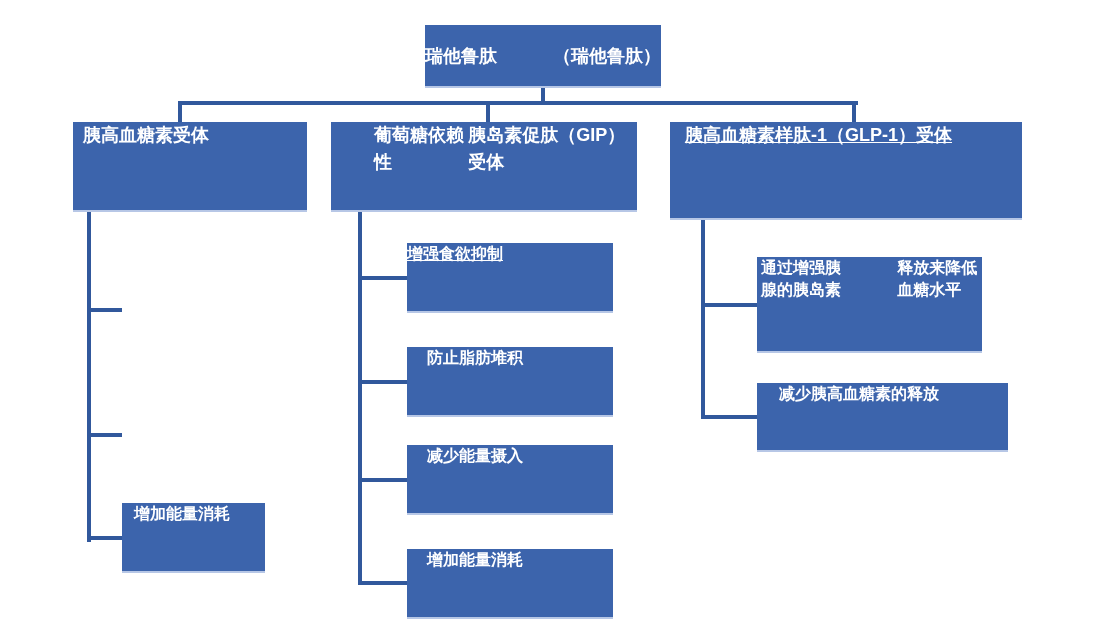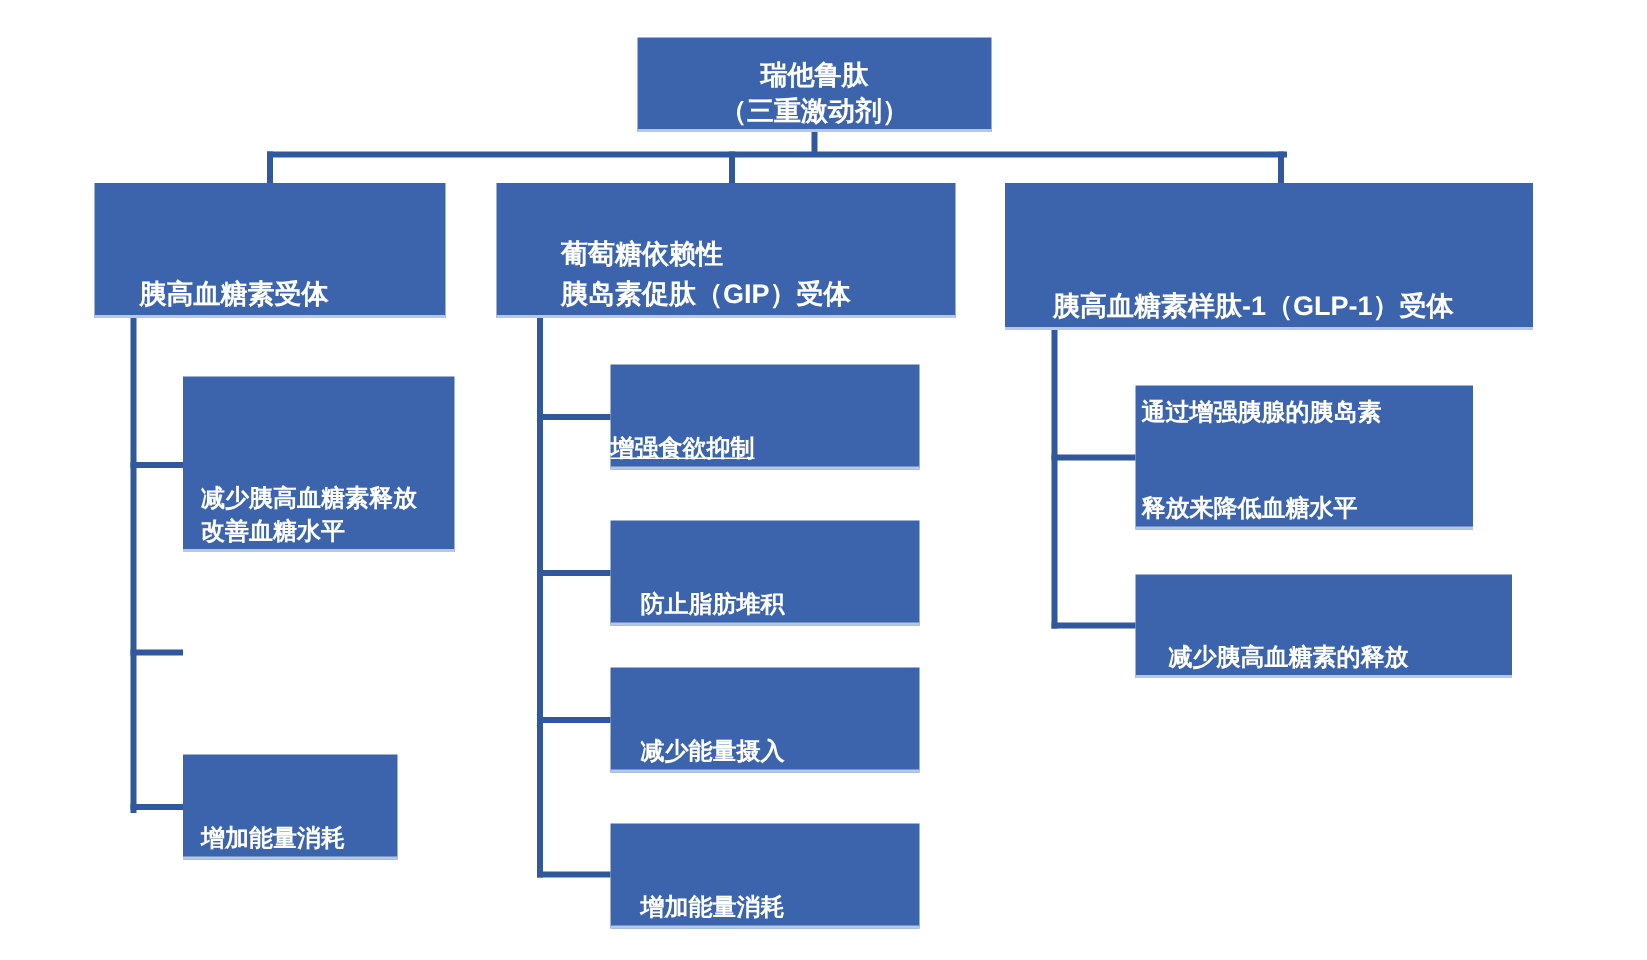--- a/index.html
+++ b/index.html
@@ -16,22 +16,21 @@
     background:var(--bg);
     font-family:"Liberation Sans",sans-serif;
     overflow:hidden;
   }
   .box{
     position:absolute;
     background:var(--box);
     color:var(--text);
     font-weight:bold;
     display:flex;
-    flex-direction:column;
-    justify-content:flex-end;
+    justify-content:space-between;
     align-items:flex-start;
     box-sizing:border-box;
     border-bottom:2px solid var(--edge);
     text-align:left;
   }
   .box .ln{display:block;}
   .root{
     align-items:center;text-align:center;
     font-size:18px;line-height:24px;
   }
@@ -39,41 +38,37 @@
   .child{font-size:16px;line-height:22px;}
   .line{position:absolute;background:var(--line);}
 </style>
 </head>
 <body>
 
 <div class="canvas">
 
   <div class="box root" style="left:425px;top:25px;width:236px;height:63px;">
     <span class="ln">瑞他鲁肽</span>
-    <span class="ln">（三重激动剂）</span>
+    <span class="ln">（瑞他鲁肽）</span>
   </div>
 
   <div class="line" style="left:541px;top:88px;width:4px;height:15px;"></div>
   <div class="line" style="left:178px;top:101px;width:680px;height:4px;"></div>
   <div class="line" style="left:178px;top:101px;width:4px;height:21px;"></div>
   <div class="line" style="left:486px;top:101px;width:4px;height:21px;"></div>
   <div class="line" style="left:852px;top:101px;width:4px;height:21px;"></div>
 
-  <div class="box hdr" style="left:63px;top:122px;width:234px;height:90px;padding-left:30px;">
+  <div class="box hdr" style="left:73px;top:122px;width:234px;height:90px;padding-left:10px;">
     <span class="ln">胰高血糖素受体</span>
   </div>
   <div class="line" style="left:87px;top:212px;width:4px;height:330px;"></div>
   <div class="line" style="left:87px;top:308px;width:35px;height:4px;"></div>
   <div class="line" style="left:87px;top:433px;width:35px;height:4px;"></div>
   <div class="line" style="left:87px;top:536px;width:35px;height:4px;"></div>
 
-  <div class="box child" style="left:122px;top:251px;width:181px;height:117px;padding-left:12px;">
-    <span class="ln">减少胰高血糖素释放</span>
-    <span class="ln">改善血糖水平</span>
-  </div>
   <div class="box child" style="left:122px;top:503px;width:143px;height:70px;padding-left:12px;">
     <span class="ln">增加能量消耗</span>
   </div>
 
   <div class="box hdr" style="left:331px;top:122px;width:306px;height:90px;padding-left:43px;">
     <span class="ln">葡萄糖依赖性</span>
     <span class="ln">胰岛素促肽（GIP）受体</span>
   </div>
   <div class="line" style="left:358px;top:212px;width:4px;height:373px;"></div>
   <div class="line" style="left:358px;top:276px;width:49px;height:4px;"></div>
@@ -87,21 +82,21 @@
   <div class="box child" style="left:407px;top:347px;width:206px;height:70px;padding-left:20px;">
     <span class="ln">防止脂肪堆积</span>
   </div>
   <div class="box child" style="left:407px;top:445px;width:206px;height:70px;padding-left:20px;">
     <span class="ln">减少能量摄入</span>
   </div>
   <div class="box child" style="left:407px;top:549px;width:206px;height:70px;padding-left:20px;">
     <span class="ln">增加能量消耗</span>
   </div>
 
-  <div class="box hdr" style="left:670px;top:122px;width:352px;height:98px;padding-left:32px;">
+  <div class="box hdr" style="left:670px;top:122px;width:352px;height:98px;padding-left:15px;text-decoration:underline;">
     <span class="ln">胰高血糖素样肽-1（GLP-1）受体</span>
   </div>
   <div class="line" style="left:701px;top:220px;width:4px;height:199px;"></div>
   <div class="line" style="left:701px;top:303px;width:56px;height:4px;"></div>
   <div class="line" style="left:701px;top:415px;width:56px;height:4px;"></div>
 
   <div class="box child" style="left:757px;top:257px;width:225px;height:96px;padding-left:4px;gap:42px;">
     <span class="ln">通过增强胰腺的胰岛素</span>
     <span class="ln">释放来降低血糖水平</span>
   </div>

